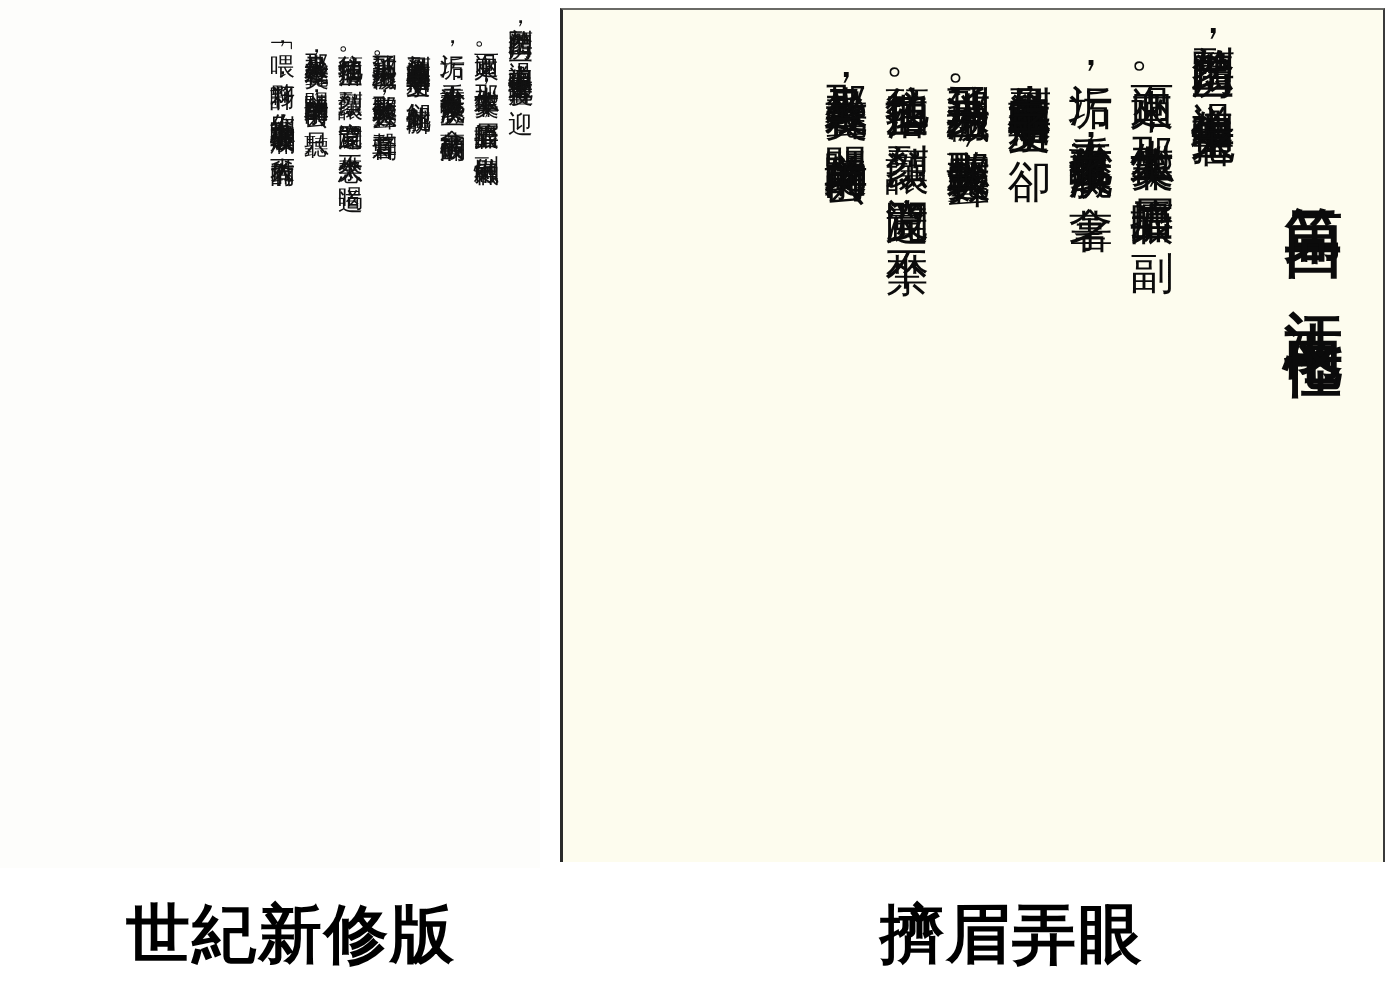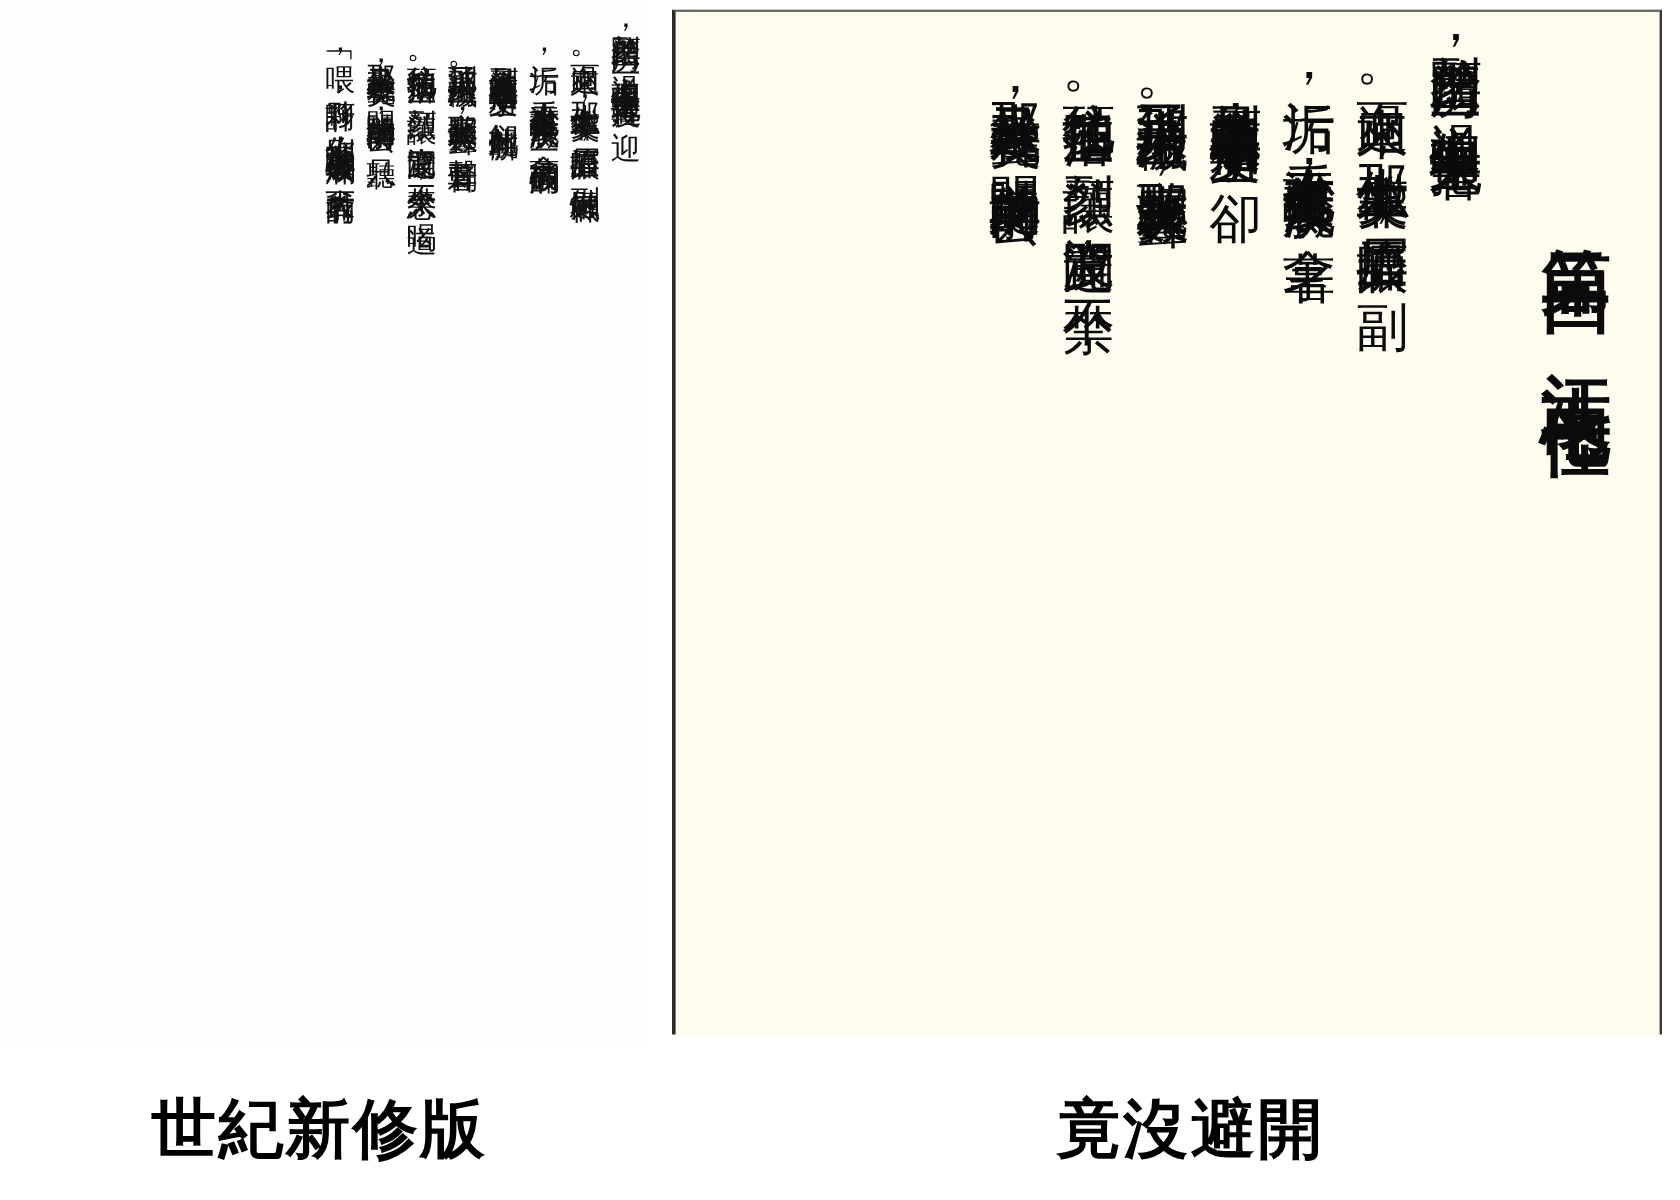--- a/index.html
+++ b/index.html
@@ -102,21 +102,21 @@
   .scan-right .vcol.indent {
     padding-top: 40px;
   }
 
   
   .caption {
     position: absolute;
     bottom: 22px;
     font-family: "DejaVu Sans", sans-serif;
     font-weight: bold;
-    font-size: 54px;
+    font-size: 64px;
     letter-spacing: 2px;
     color: #000;
     white-space: nowrap;
   }
   .caption-left { left: 126px; }
   .caption-right { left: 880px; }
 </style>
 </head>
 <body>
 
@@ -142,15 +142,15 @@
       <div class="vcol indent">面過來。那士人似笑非笑，擠眉弄眼，一副</div>
       <div class="vcol indent">污垢，看來少說也有十多天沒洗臉了，拿著</div>
       <div class="vcol indent">顏烈見這人衣著明明是個斯文士子，卻</div>
       <div class="vcol indent">沾到了那人身上污穢。突聽那人乾笑數聲，</div>
       <div class="vcol indent">往他肩頭拍落。顏烈一讓，竟沒避開，不禁</div>
       <div class="vcol indent">那人又是幾聲乾笑，踢躂踢躂的向前去</div>
     </div>
   </div>
 
   <div class="caption caption-left">世紀新修版</div>
-  <div class="caption caption-right">竟沒避開</div>
+  <div class="caption caption-right">擠眉弄眼</div>
 
 </div>
 
 </body></html>

